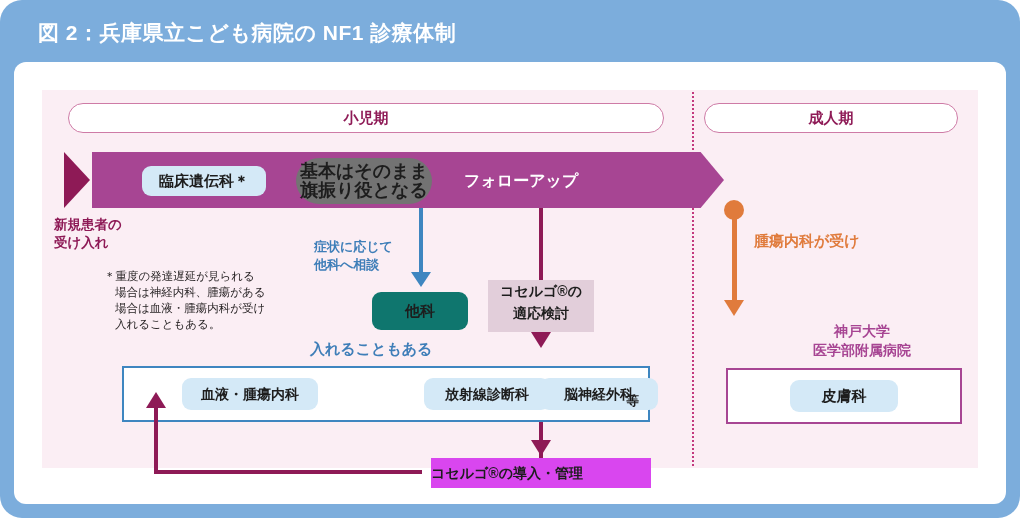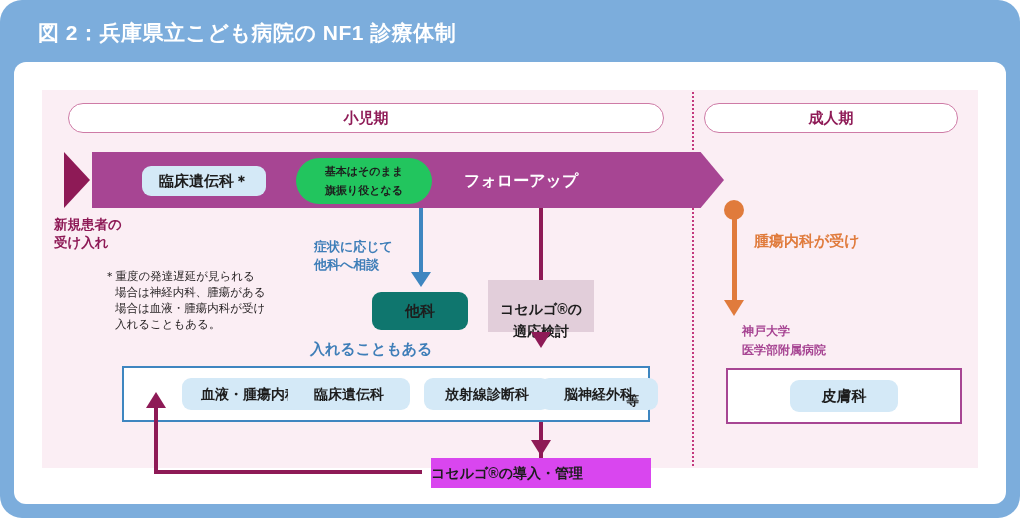--- a/index.html
+++ b/index.html
@@ -120,23 +120,23 @@
     font-size: 15px;
     font-weight: bold;
     text-align: center;
   }
   #chip-genetics {
     left: 78px; top: 14px; width: 124px; height: 30px;
     line-height: 30px;
   }
   #chip-role {
     left: 232px; top: 6px; width: 136px; height: 46px;
-    background: #22c55e;
+    background: #737373;
     border-radius: 23px;
-    font-size: 11px;
+    font-size: 18px;
     line-height: 19px;
     padding-top: 4px;
     box-sizing: border-box;
   }
   #band-followup {
     position: absolute;
     left: 392px; top: 14px;
     color: #ffffff;
     font-size: 16px;
     font-weight: bold;
@@ -193,22 +193,23 @@
     font-size: 15px;
     font-weight: bold;
     white-space: nowrap;
   }
 
   
   #kobe-label {
     position: absolute;
     left: 700px; top: 232px;
     width: 240px;
+    text-align: center;
     color: #A74593;
-    font-size: 12px;
+    font-size: 14px;
     font-weight: bold;
     line-height: 19px;
   }
   #kobe-box {
     position: absolute;
     left: 684px; top: 278px;
     width: 236px; height: 56px;
     background: #ffffff;
     border: 2px solid #A74593;
     box-sizing: border-box;
@@ -273,21 +274,21 @@
   #box-koselugo-review {
     position: absolute;
     left: 446px; top: 190px;
     width: 106px; height: 52px;
     background: #E2CEDA;
     color: #1d1d1d;
     font-size: 14px;
     font-weight: bold;
     text-align: center;
     line-height: 22px;
-    padding-top: 18px;
+    padding-top: 0;
     box-sizing: border-box;
   }
   #mag-arrowhead-1 {
     position: absolute;
     left: 489px; top: 242px;
     width: 0; height: 0;
     border-left: 10px solid transparent;
     border-right: 10px solid transparent;
     border-top: 16px solid #8E1A56;
   }
@@ -426,21 +427,20 @@
       <div id="mag-line-top"></div>
       <div id="box-koselugo-review">
         <div>コセルゴ®の</div>
         <div>適応検討</div>
       </div>
       <div id="mag-arrowhead-1"></div>
 
       <div id="conf-label">入れることもある</div>
       <div id="conf-box"></div>
       <div class="conf-chip" style="left:96px;  width:136px;margin-left:44px;">血液・腫瘍内科</div>
-      <div class="conf-chip" style="left:246px; width:122px;">臨床遺伝科</div>
       <div class="conf-chip" style="left:382px; width:126px;">放射線診断科</div>
       <div class="conf-chip" style="left:500px; width:118px; left:498px;">脳神経外科</div>
       <div id="conf-etc">等</div>
 
       <div id="mag-line-mid"></div>
       <div id="mag-arrowhead-2"></div>
       <div id="box-koselugo-manage">コセルゴ®の導入・管理</div>
 
       <div id="ret-horiz"></div>
       <div id="ret-vert"></div>

